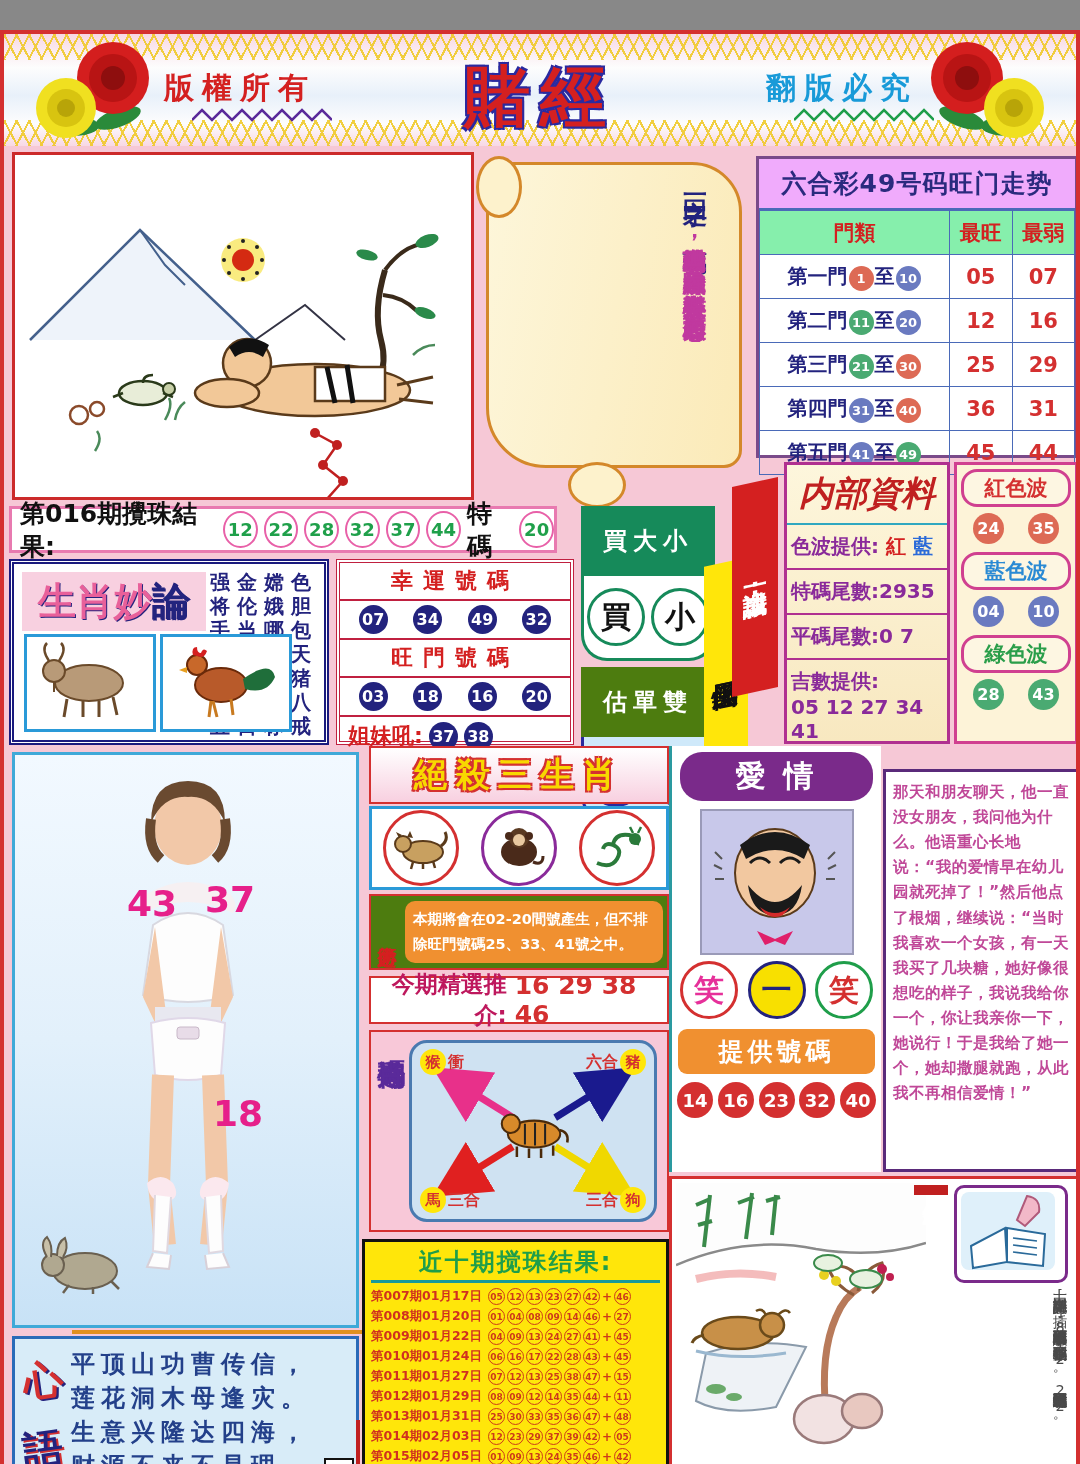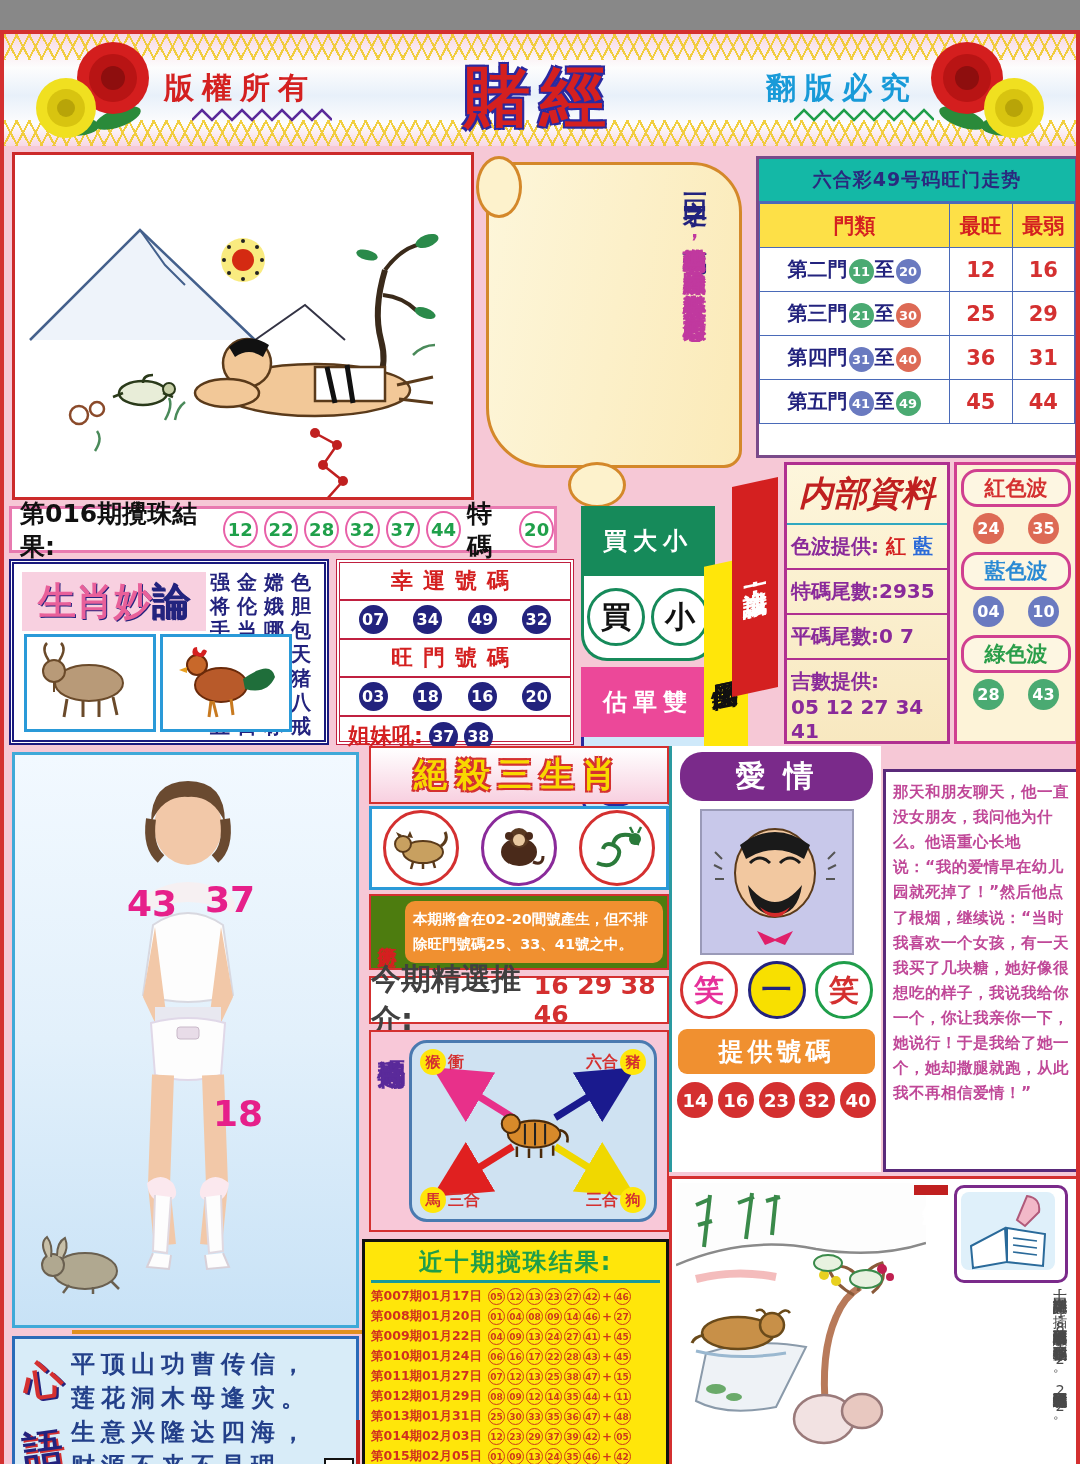--- a/index.html
+++ b/index.html
@@ -28,27 +28,27 @@
   
   #scrollp{left:474px;top:122px;width:272px;height:358px;background:transparent;}
   .scrollbody{position:absolute;left:8px;top:6px;width:250px;height:300px;background:linear-gradient(100deg,#fdf6da,#fbeab8);
      border:3px solid #d4882a;border-radius:26px 50px 18px 60px;}
   .scurl{position:absolute;border:3px solid #d4882a;background:#fdf2cc;border-radius:50%;}
   #scroll-text{position:absolute;right:30px;top:26px;height:250px;}
   #scroll-text .title{color:#23237e;font-weight:bold;font-size:24px;line-height:30px;margin:0 10px;}
   #scroll-text .pline{color:#c0399f;font-weight:bold;font-size:23px;line-height:27px;margin:0 5px;}
   
   #trend{left:752px;top:122px;width:322px;height:302px;border:3px solid #7a4a8a;background:#fff;}
-  #trend .ttl{background:#14b8a6;color:#2a2a7e;font-weight:bold;font-size:19px;text-align:center;
+  #trend .ttl{background:#f0abfc;color:#2a2a7e;font-weight:bold;font-size:25px;text-align:center;
      padding:8px 0;letter-spacing:1px;border-bottom:2px solid #4a6ab8;}
   #trend table{border-collapse:collapse;width:100%;}
   #trend td{border:1px solid #4a6ab8;text-align:center;font-weight:bold;height:41px;}
   #trend .door{color:#23237e;font-size:20px;}
   #trend .num{color:#d43030;font-size:21px;}
-  #trend .hdr{color:#d42020;font-size:21px;background:#fde047;}
+  #trend .hdr{color:#d42020;font-size:21px;background:#86efac;}
   #trend .mini{width:25px;height:25px;font-size:13px;margin:0 1px;}
   
   #result{left:5px;top:472px;width:548px;height:47px;border:3px solid #e87ab0;box-shadow:0 0 0 2px #fff inset;
      display:flex;align-items:center;padding-left:8px;gap:6px;background:#fff;}
   #result .lbl{color:#111;font-weight:bold;font-size:25px;}
   #result .ring{width:33px;height:33px;font-size:18px;}
   #result .sp{color:#111;font-weight:bold;font-size:25px;}
   
   #shengxiao{left:5px;top:525px;width:320px;height:186px;border:5px double #1a1a7e;}
   #sx-title{position:absolute;left:8px;top:8px;width:180px;background:#f8d0e0;padding:4px 2px;text-align:center;}
@@ -94,21 +94,21 @@
      display:flex;justify-content:space-around;align-items:center;}
   .jcirc{width:70px;height:70px;border-radius:50%;border:3px solid #d43030;background:#fff;
      display:flex;align-items:center;justify-content:center;}
   .jcirc.purple{border-color:#8a2a9a;}
   #bisheng{left:365px;top:860px;width:300px;height:76px;border:2px solid #d43030;background:#4d7c0f;display:flex;align-items:center;}
   #bisheng .side{writing-mode:vertical-rl;text-orientation:upright;color:#d42020;font-weight:bold;font-size:19px;margin:0 4px;}
   #bisheng .box{background:#f09030;border-radius:10px;color:#fff;font-weight:bold;font-size:14.5px;
      padding:6px 8px;line-height:1.7;flex:1;margin-right:4px;}
   #jingxuan{left:365px;top:942px;width:300px;height:48px;border:2px solid #d43030;background:#fff;
      display:flex;align-items:center;justify-content:center;gap:8px;}
-  #jingxuan .lbl{color:#404040;font-weight:bold;font-size:30px;}
+  #jingxuan .lbl{color:#be185d;font-weight:bold;font-size:23px;text-align:right;}
   #jingxuan .nums{color:#d43030;font-weight:bold;font-size:25px;}
   
   #touma{left:365px;top:996px;width:300px;height:202px;border:2px solid #d43030;background:#f8c8d8;display:flex;}
   #touma .side{writing-mode:vertical-rl;text-orientation:upright;color:#5a2a9a;font-weight:bold;font-size:28px;margin:6px 2px 0 6px;line-height:1;}
   #touma .board{position:relative;flex:1;margin:8px 10px 8px 2px;background:#cfe2f2;border:3px solid #4a7ab0;border-radius:18px;}
   .tcorner{position:absolute;font-weight:bold;font-size:16px;color:#d43030;display:flex;align-items:center;gap:2px;}
   .ycirc{width:26px;height:26px;border-radius:50%;background:#ffe60a;color:#d43030;display:inline-flex;
      align-items:center;justify-content:center;font-size:15px;font-weight:bold;}
   
   #recent{left:358px;top:1205px;width:307px;height:256px;border:3px solid #111;background:#ffe60a;padding:4px 6px;}
@@ -251,20 +251,25 @@
   <div id="trend" class="panel">
     <div class="ttl">六合彩49号码旺门走势</div>
     <table>
         <tbody id="trendBody">
           <tr>
             <td class="hdr">門類</td>
             <td class="hdr">最旺</td>
             <td class="hdr">最弱</td>
           </tr>
           <tr>
+            <td class="door"><span>第一門</span><span class="ball mini b-red">1</span><span>至</span><span class="ball mini b-blue">10</span></td>
+            <td class="num">05</td>
+            <td class="num">07</td>
+          </tr>
+          <tr>
             <td class="door"><span>第二門</span><span class="ball mini b-green">11</span><span>至</span><span class="ball mini b-blue">20</span></td>
             <td class="num">12</td>
             <td class="num">16</td>
           </tr>
           <tr>
             <td class="door"><span>第三門</span><span class="ball mini b-green">21</span><span>至</span><span class="ball mini b-red">30</span></td>
             <td class="num">25</td>
             <td class="num">29</td>
           </tr>
           <tr>
@@ -349,21 +354,21 @@
 
   <div id="bets" class="abs">
     <div>
       <div class="bethdr" style="background:#168a5a">買大小</div>
       <div class="betbody" style="border-color:#168a5a;background:#fff" id="bsBody">
           <div class="betcirc" style="border-color: rgb(22, 138, 90);">買</div>
           <div class="betcirc" style="border-color: rgb(22, 138, 90);">小</div>
         </div>
     </div>
     <div style="margin-top:6px">
-      <div class="bethdr" style="background:#ec4899">估單雙</div>
+      <div class="bethdr" style="background:#4d7c0f">估單雙</div>
       <div class="betbody" style="border-color:#2a2a9e;background:#cfe9fa" id="oeBody">
           <div class="betcirc" style="border-color: rgb(42, 42, 158);">估</div>
           <div class="betcirc" style="border-color: rgb(42, 42, 158);">雙</div>
         </div>
     </div>
   </div>
 
   <div id="ribbon-yellow" class="abs">
     <div class="vcols">黑風山怪</div>
   </div>

